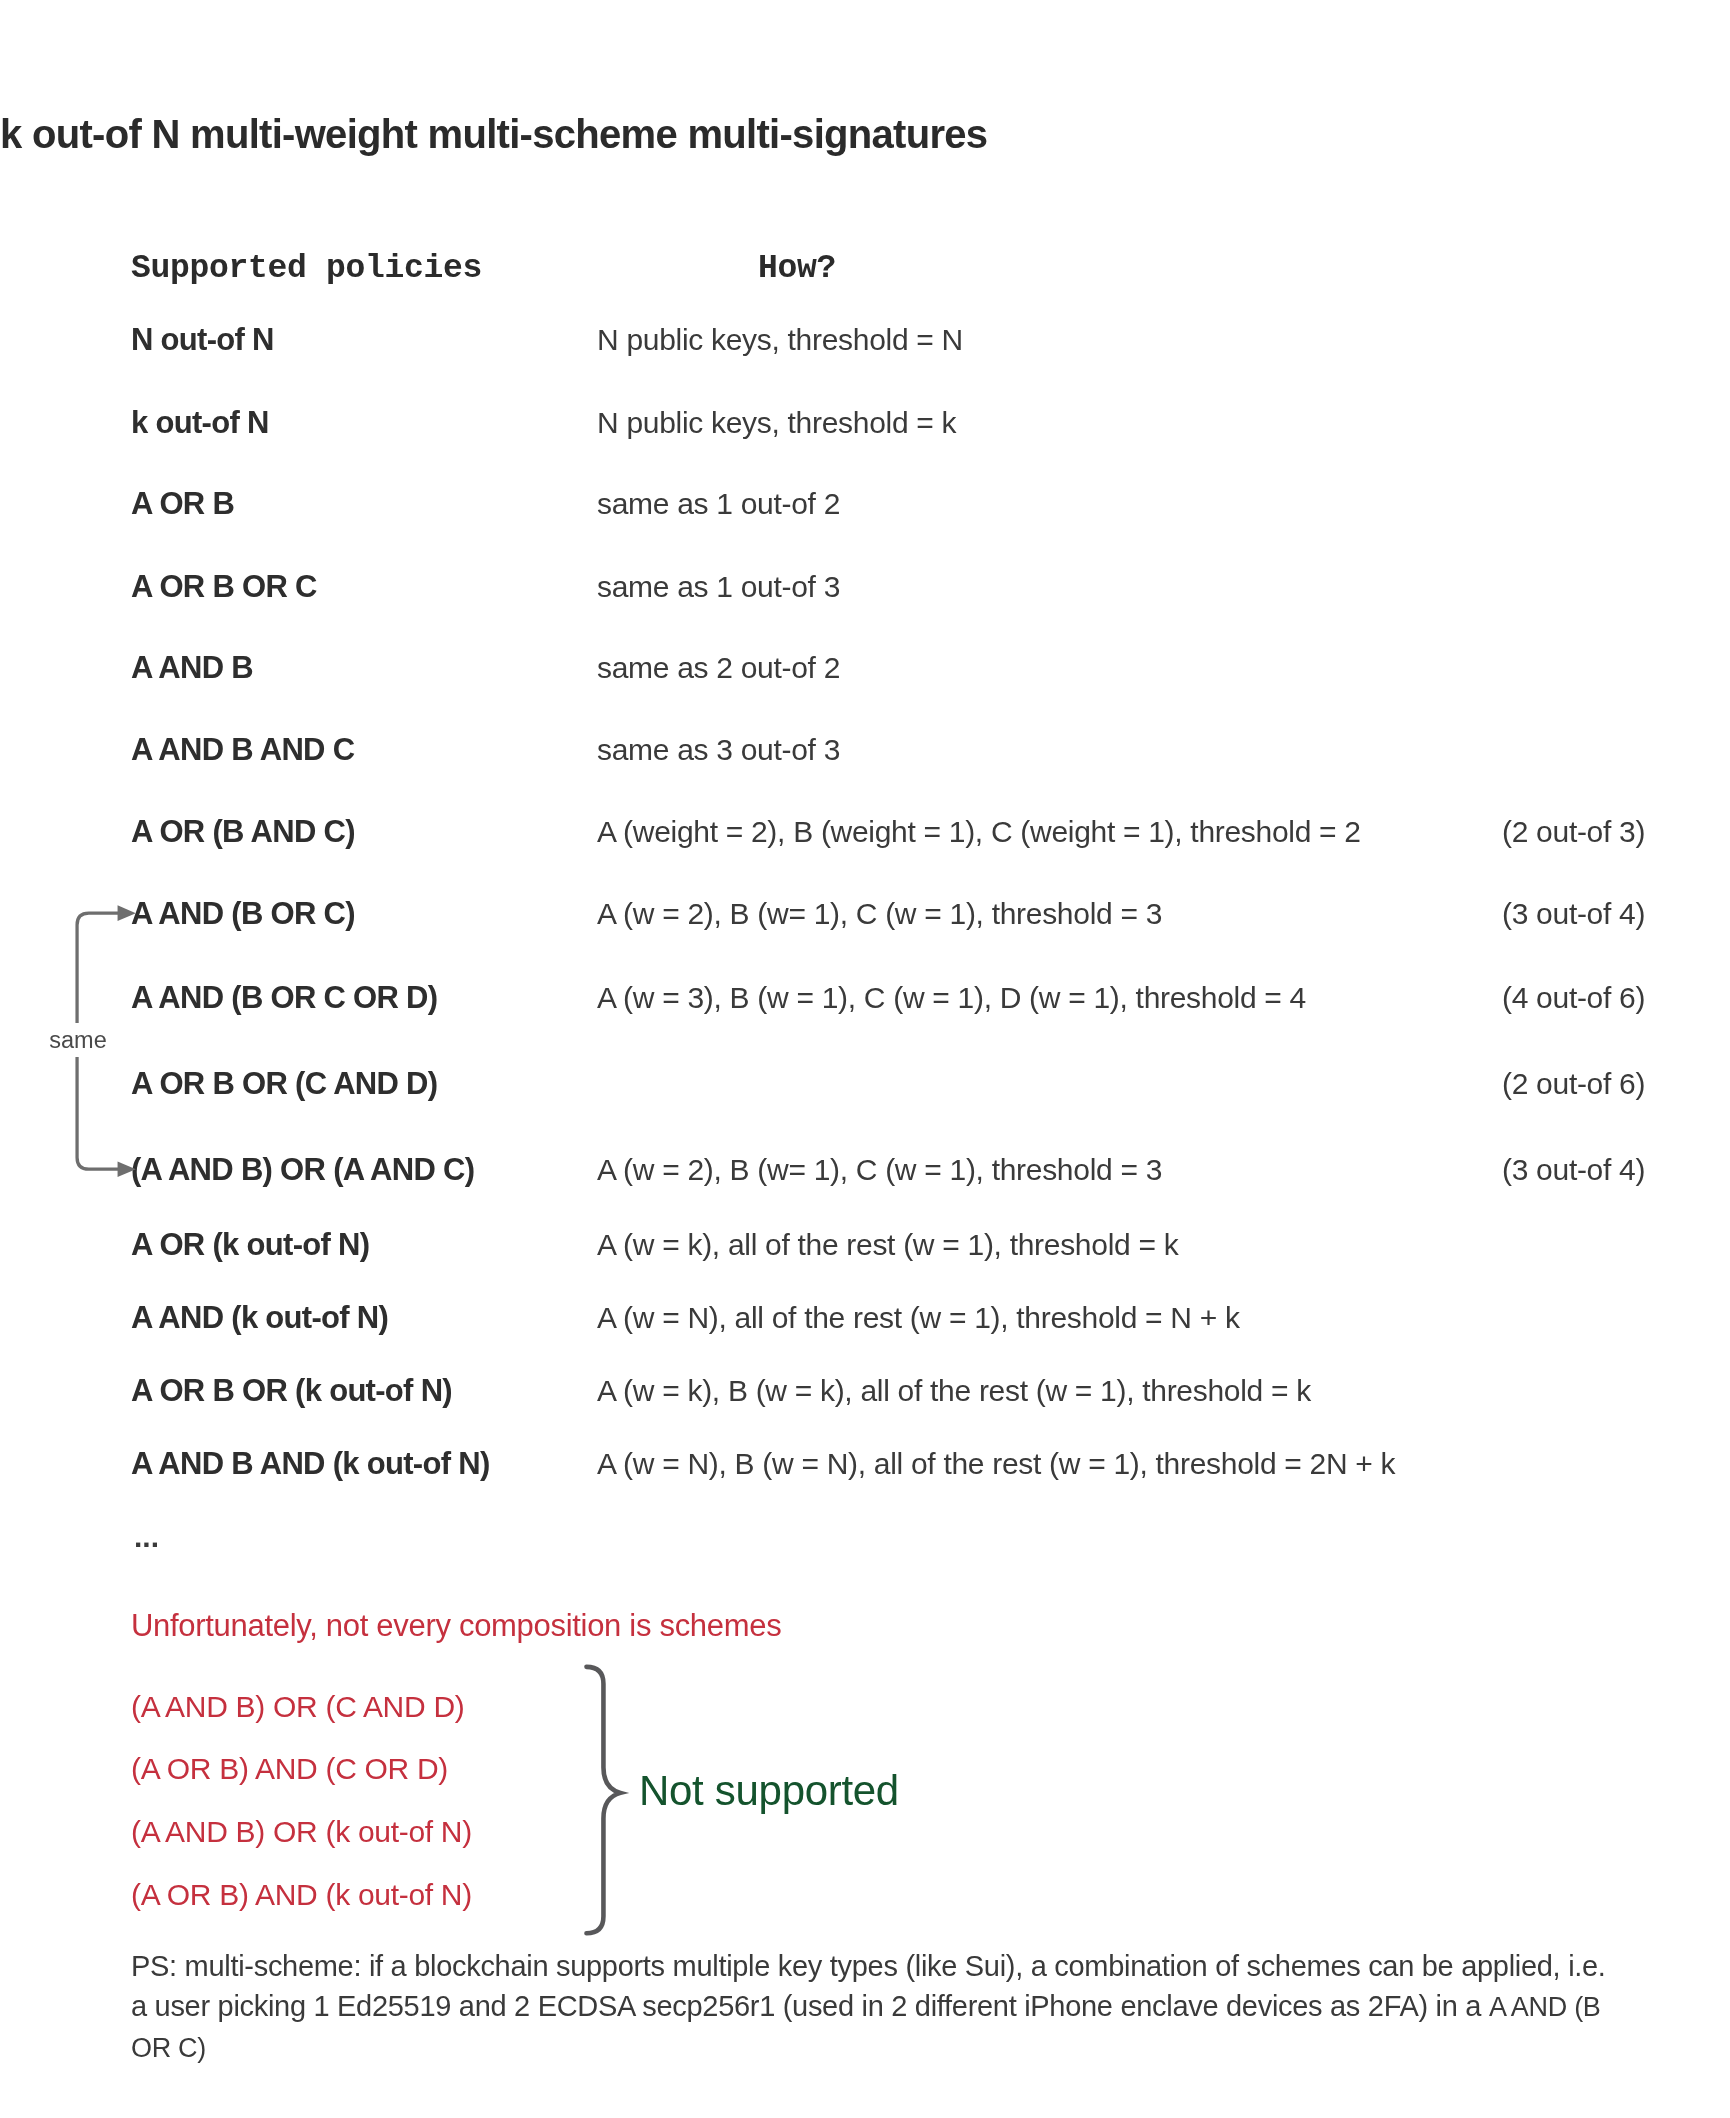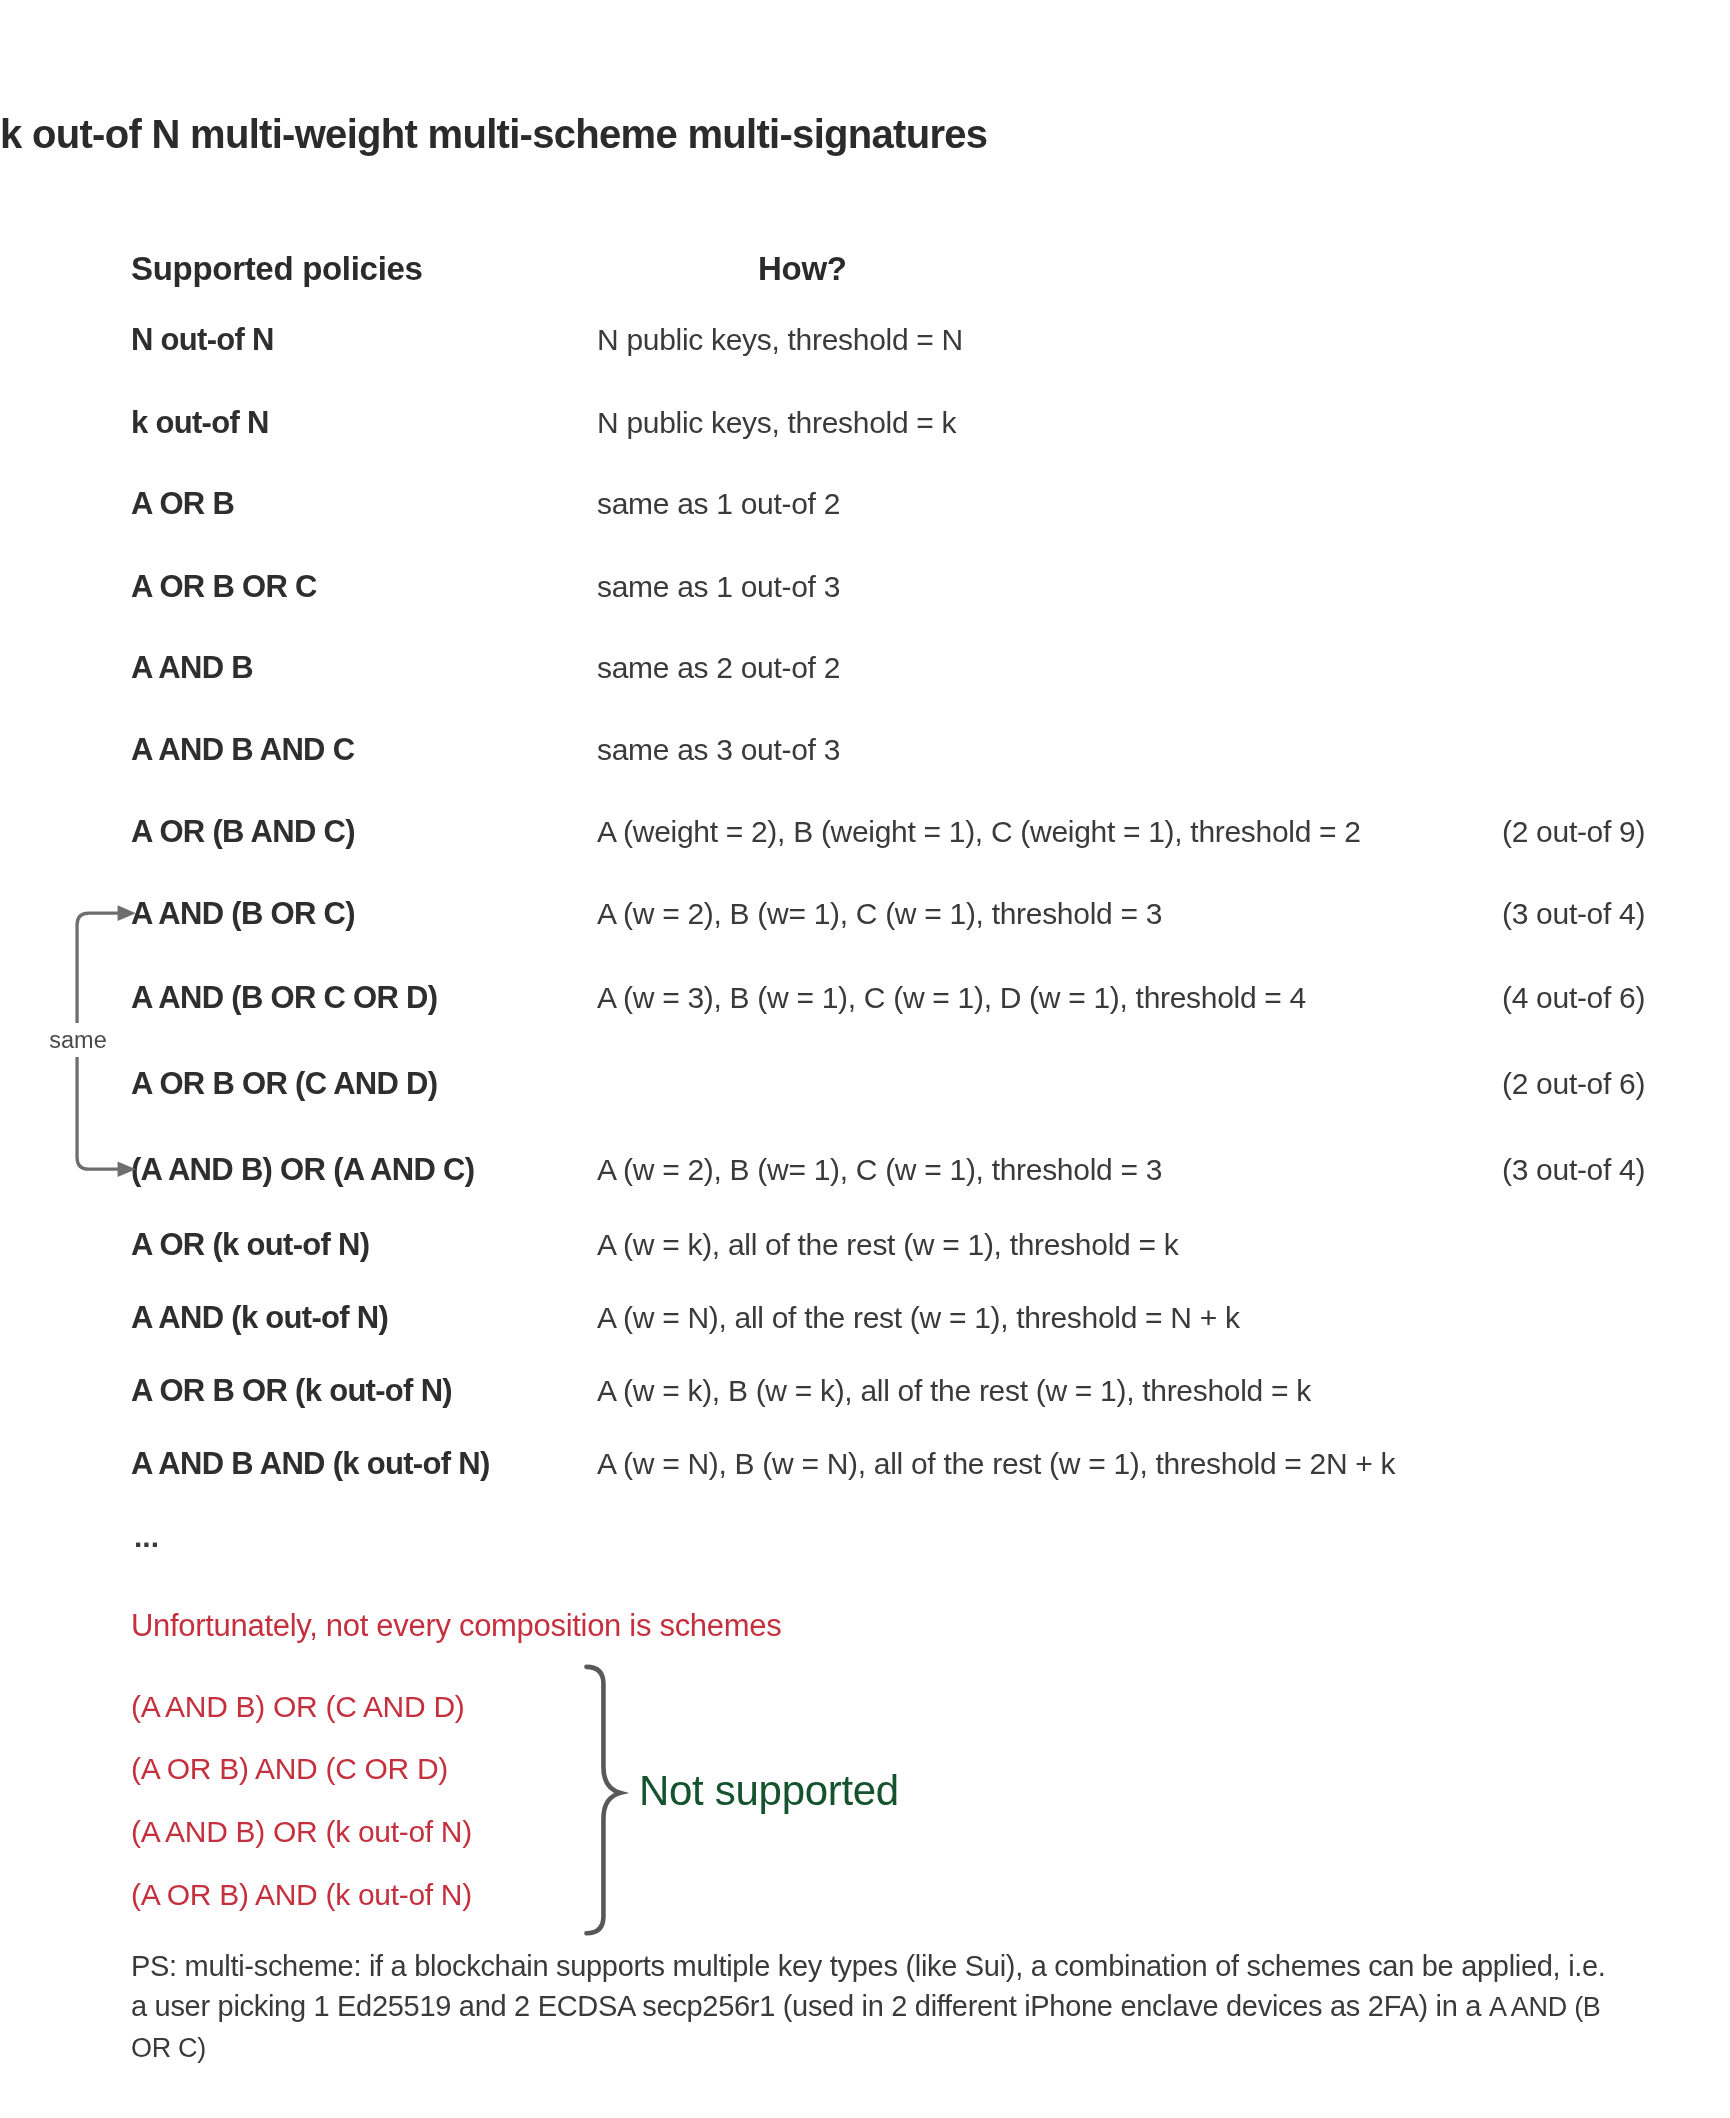--- a/index.html
+++ b/index.html
@@ -11,21 +11,21 @@
     color:#3a3a3a;
     overflow:hidden;
   }
   #title{
     position:absolute;top:109px;left:0;width:1730px;
     text-align:left;font-size:40px;font-weight:bold;color:#2b2b2b;
     letter-spacing:-0.7px;line-height:50px;
   }
   .col-header{
     position:absolute;top:248px;height:42px;line-height:42px;
-    font-size:33px;font-weight:bold;color:#2b2b2b;letter-spacing:-0.3px;
+    font-size:33px;font-weight:bold;color:#2b2b2b;letter-spacing:-0.3px;font-family:Liberation Mono, monospace;
   }
   #policy-header{left:131px;}
   #how-header{left:718px;margin-left:40px;}
   .row{position:absolute;left:131px;width:1580px;height:37px;line-height:37px;}
   .row .policy{
     position:absolute;left:0;top:0;height:37px;line-height:37px;
     font-size:31px;font-weight:bold;color:#2e2e2e;letter-spacing:-0.7px;white-space:nowrap;
   }
   .row .how{
     position:absolute;left:434px;top:0;height:37px;line-height:37px;
@@ -98,21 +98,21 @@
         <span class="policy">A AND B</span>
         <span class="how">same as 2 out-of 2</span>
       </div>
       <div class="row r6">
         <span class="policy">A AND B AND C</span>
         <span class="how">same as 3 out-of 3</span>
       </div>
       <div class="row r7">
         <span class="policy">A OR (B AND C)</span>
         <span class="how">A (weight = 2), B (weight = 1), C (weight = 1), threshold = 2</span>
-        <span class="note">(2 out-of 9)</span>
+        <span class="note">(2 out-of 3)</span>
       </div>
       <div class="row r8">
         <span class="policy">A AND (B OR C)</span>
         <span class="how">A (w = 2), B (w= 1), C (w = 1), threshold = 3</span>
         <span class="note">(3 out-of 4)</span>
       </div>
       <div class="row r9">
         <span class="policy">A AND (B OR C OR D)</span>
         <span class="how">A (w = 3), B (w = 1), C (w = 1), D (w = 1), threshold = 4</span>
         <span class="note">(4 out-of 6)</span>

